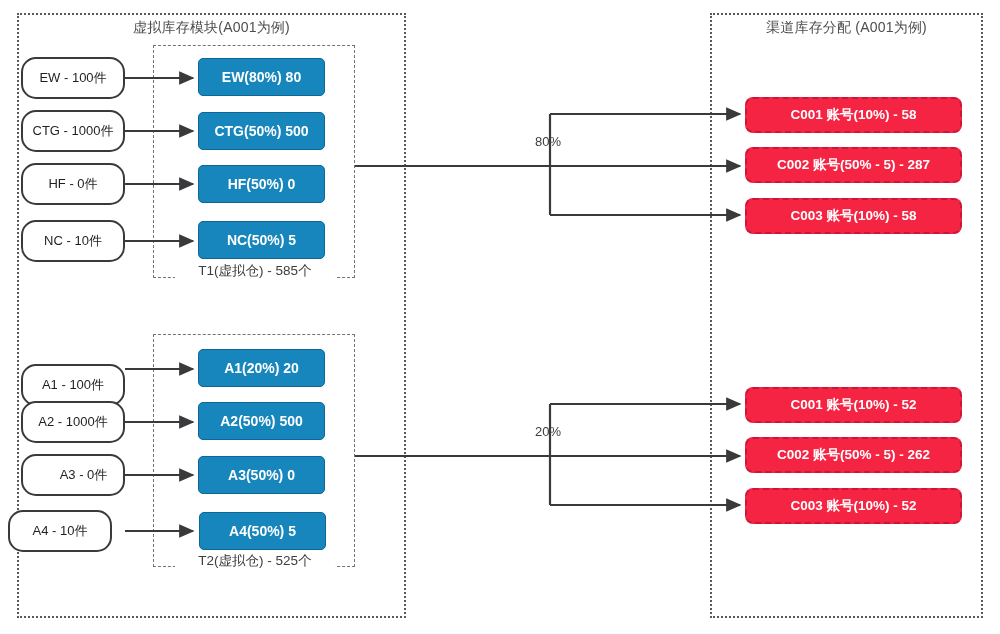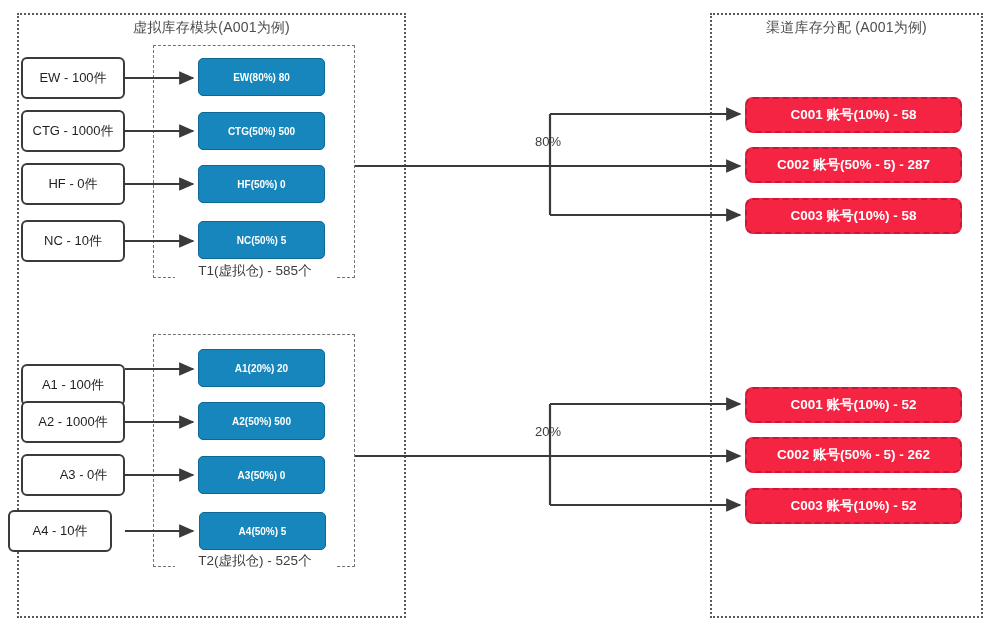--- a/index.html
+++ b/index.html
@@ -47,40 +47,40 @@
     color: #3d3d3f;
     white-space: nowrap;
     background: #ffffff;
     line-height: 15px;
   }
   
   .src-box {
     position: absolute;
     box-sizing: border-box;
     border: 2px solid #3a3a3c;
-    border-radius: 6px;
+    border-radius: 15px;
     background: #ffffff;
     display: flex;
     align-items: center;
     justify-content: center;
     font-size: 13px;
     color: #1f1f21;
     white-space: nowrap;
   }
   
   .blue-box {
     position: absolute;
     box-sizing: border-box;
     border: 1.5px solid #0e6896;
     border-radius: 5px;
     background: #1686bd;
     display: flex;
     align-items: center;
     justify-content: center;
-    font-size: 10px;
+    font-size: 14px;
     font-weight: bold;
     color: #ffffff;
     white-space: nowrap;
   }
   
   .red-box {
     position: absolute;
     box-sizing: border-box;
     border: 2px dashed #c9173a;
     border-radius: 8px;

